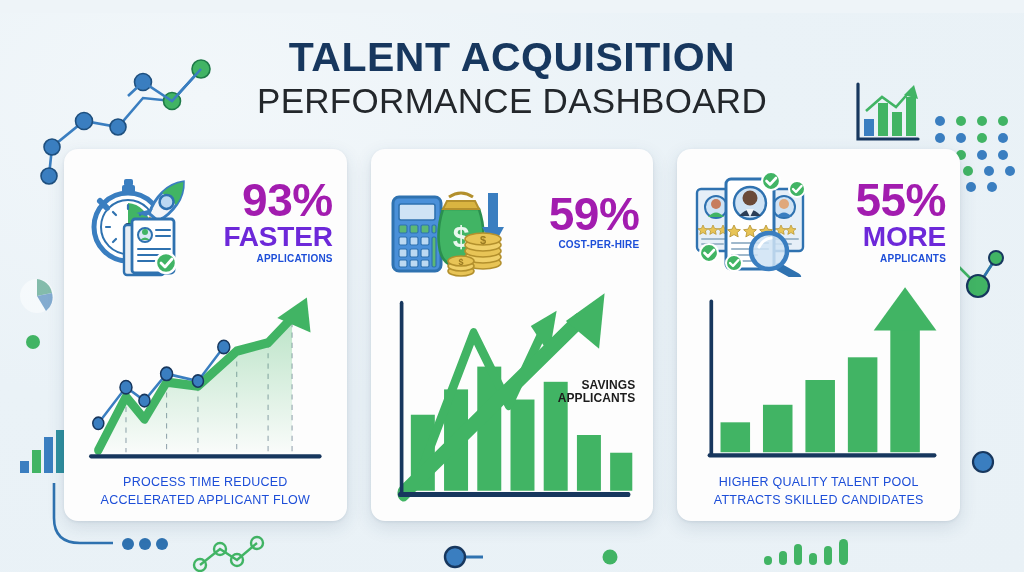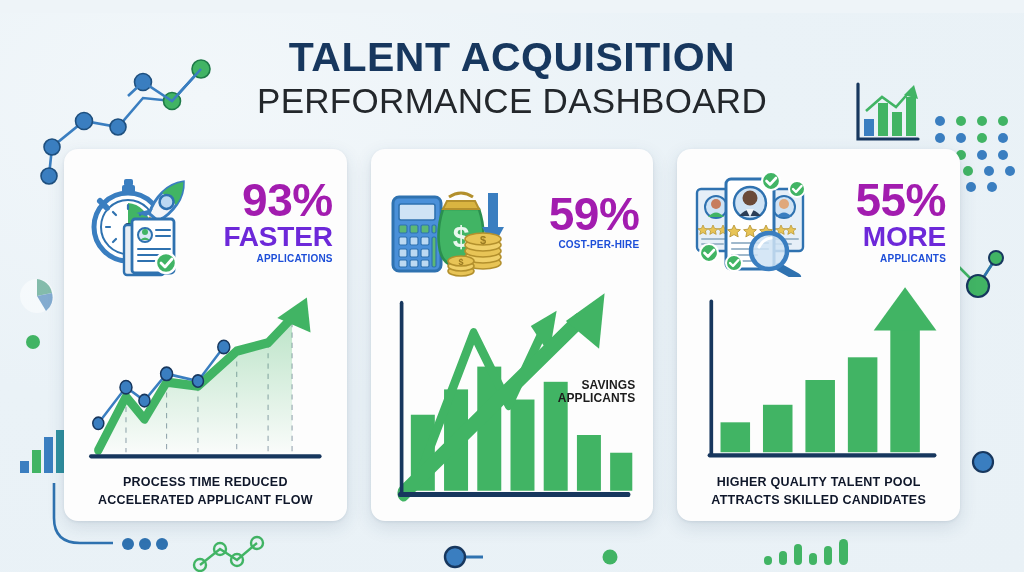--- a/index.html
+++ b/index.html
@@ -73,21 +73,21 @@
   .chart-area svg { width:100%; height:100%; display:block; }
   .chart-label {
     position:absolute; right:4px; top:42%;
     font-size:12px; font-weight:bold; color:#1c1c1c;
     text-align:right; line-height:1.12; letter-spacing:0.1px;
   }
 
   
   .caption {
     text-align:center; padding:4px 2px 2px 2px;
-    font-size:12.5px; font-weight:bold; color:#0f172a;
+    font-size:12.5px; font-weight:normal; color:#1d4ed8;
     letter-spacing:0.25px; line-height:1.45;
   }
   .caption div { white-space:nowrap; }
 </style>
 </head>
 <body>
 
 <div id="stage">
 
   <svg id="deco-svg" viewBox="0 0 1024 572">

